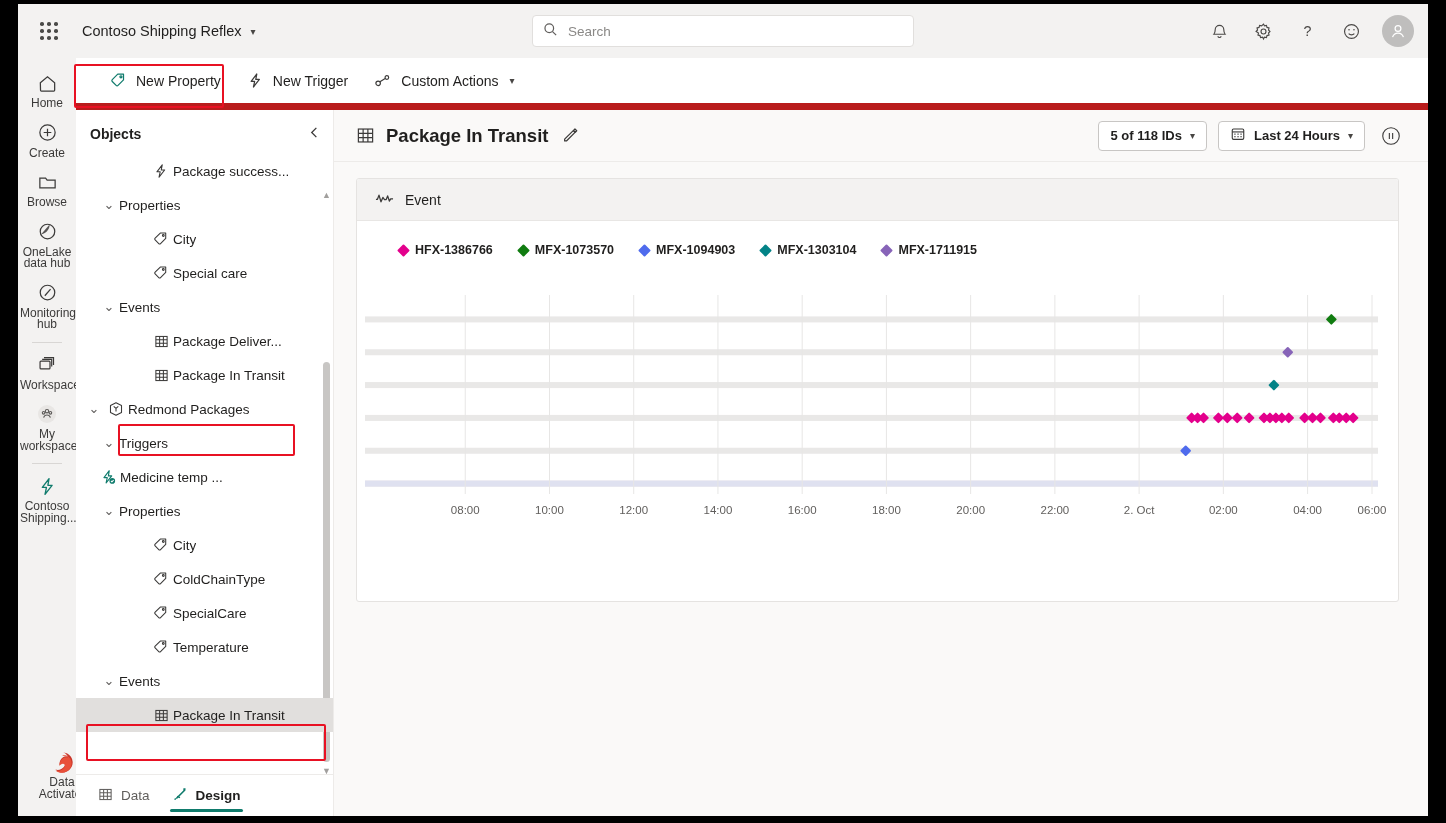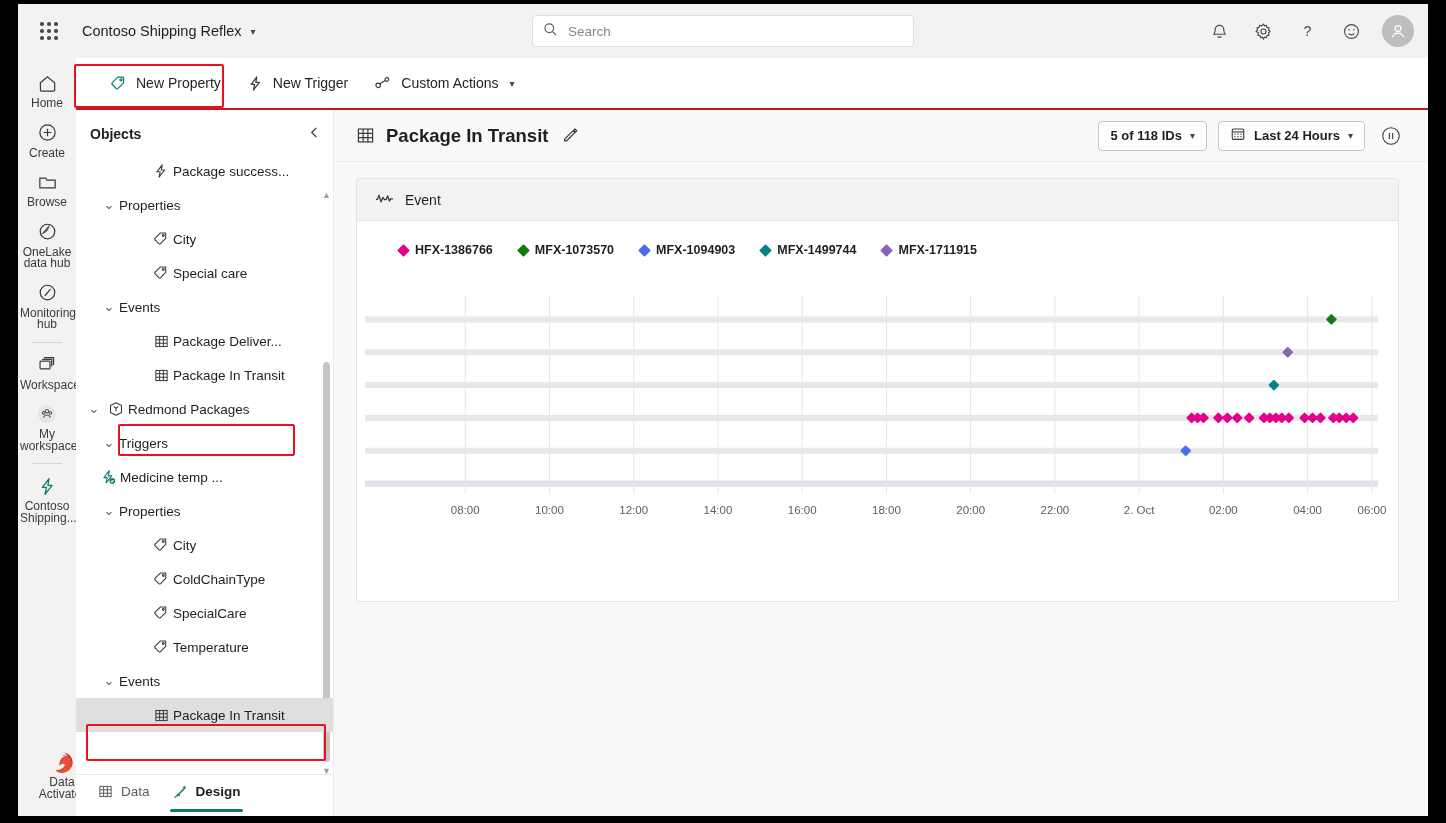--- a/index.html
+++ b/index.html
@@ -92,21 +92,21 @@
   .railitem.active .ri-ic { color:#0f7b6c; }
   .rail-bottom { position:absolute; bottom:12px; left:16px; width:61px; }
 
   
   .rightcol { flex:1; display:flex; flex-direction:column; min-width:0; }
   .cmdbar {
     height:52px; flex:0 0 52px;
     background:#fff;
     display:flex; align-items:center;
     padding-left:18px; gap:2px;
-    border-bottom:2px solid #b91c1c;
+    border-bottom:7px solid #b91c1c;
   }
   .cmdbtn {
     display:flex; align-items:center; gap:9px;
     height:34px; padding:0 12px;
     font-size:14px; color:#201f1e; cursor:pointer;
     border-radius:3px; position:relative;
   }
   .cmdbtn .ic { color:#0f7b6c; display:flex; align-items:center; }
   .cmdbtn .cv { font-size:10px; color:#484644; margin-left:2px; }
   .hl-box {
@@ -153,22 +153,22 @@
     position:absolute; right:2px; width:9px; height:9px;
     color:#a19f9d; font-size:9px; display:flex; align-items:center; justify-content:center;
   }
   .tabsbar {
     height:42px; flex:0 0 42px;
     border-top:1px solid #edebe9;
     display:flex; align-items:center; gap:6px;
     padding-left:14px; background:#fff;
   }
   .tabitem {
-    display:flex; gap:8px;
-    height:40px; padding:8px 8px; font-size:13.5px; color:#605e5c; cursor:pointer;
+    display:flex; align-items:center; gap:8px;
+    height:40px; padding:0 8px; font-size:13.5px; color:#605e5c; cursor:pointer;
     position:relative;
   }
   .tabitem.active { color:#201f1e; font-weight:bold; }
   .tabitem.active:after {
     content:""; position:absolute; left:6px; right:6px; bottom:4px;
     height:2.5px; background:#0f7b6c; border-radius:2px;
   }
 
   
   .canvas { flex:1; display:flex; flex-direction:column; min-width:0; background:#faf9f8; }
@@ -661,21 +661,21 @@
                     <div class="legitem">
                       <span class="dot" style="background:#107c10"></span>
                       <span class="lb">MFX-1073570</span>
                     </div>
                     <div class="legitem">
                       <span class="dot" style="background:#4f6bed"></span>
                       <span class="lb">MFX-1094903</span>
                     </div>
                     <div class="legitem">
                       <span class="dot" style="background:#038387"></span>
-                      <span class="lb">MFX-1499744</span>
+                      <span class="lb">MFX-1303104</span>
                     </div>
                     <div class="legitem">
                       <span class="dot" style="background:#8764b8"></span>
                       <span class="lb">MFX-1711915</span>
                     </div>
                   </div>
                 <div class="plot">
                   <svg id="plotsvg" width="1041" height="250" viewBox="0 0 1041 250">
                       <rect x="8" y="29.41666666666667" width="1013" height="6" fill="#e9e8e7"></rect>
                       <rect x="8" y="62.25" width="1013" height="6" fill="#e9e8e7"></rect>

